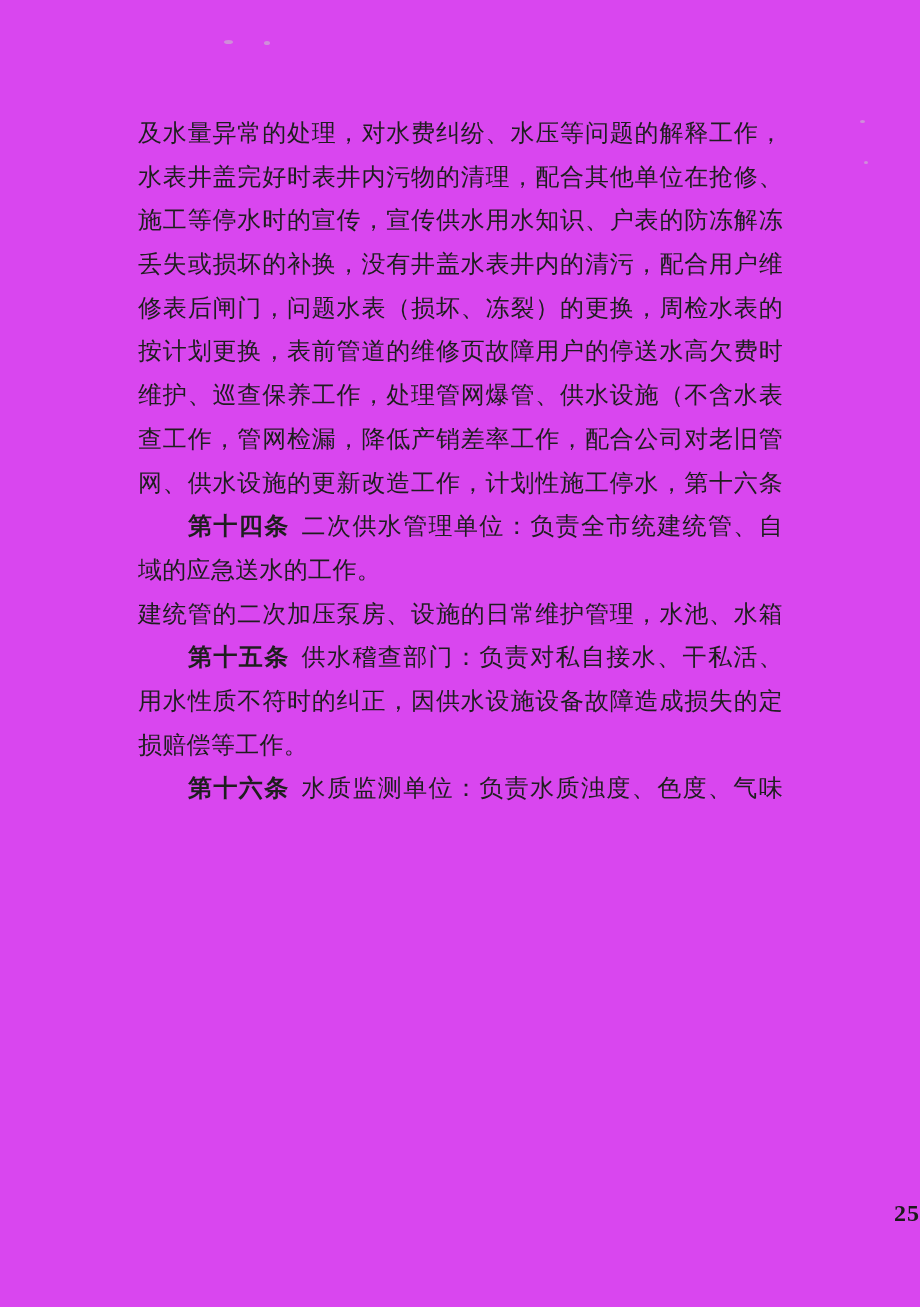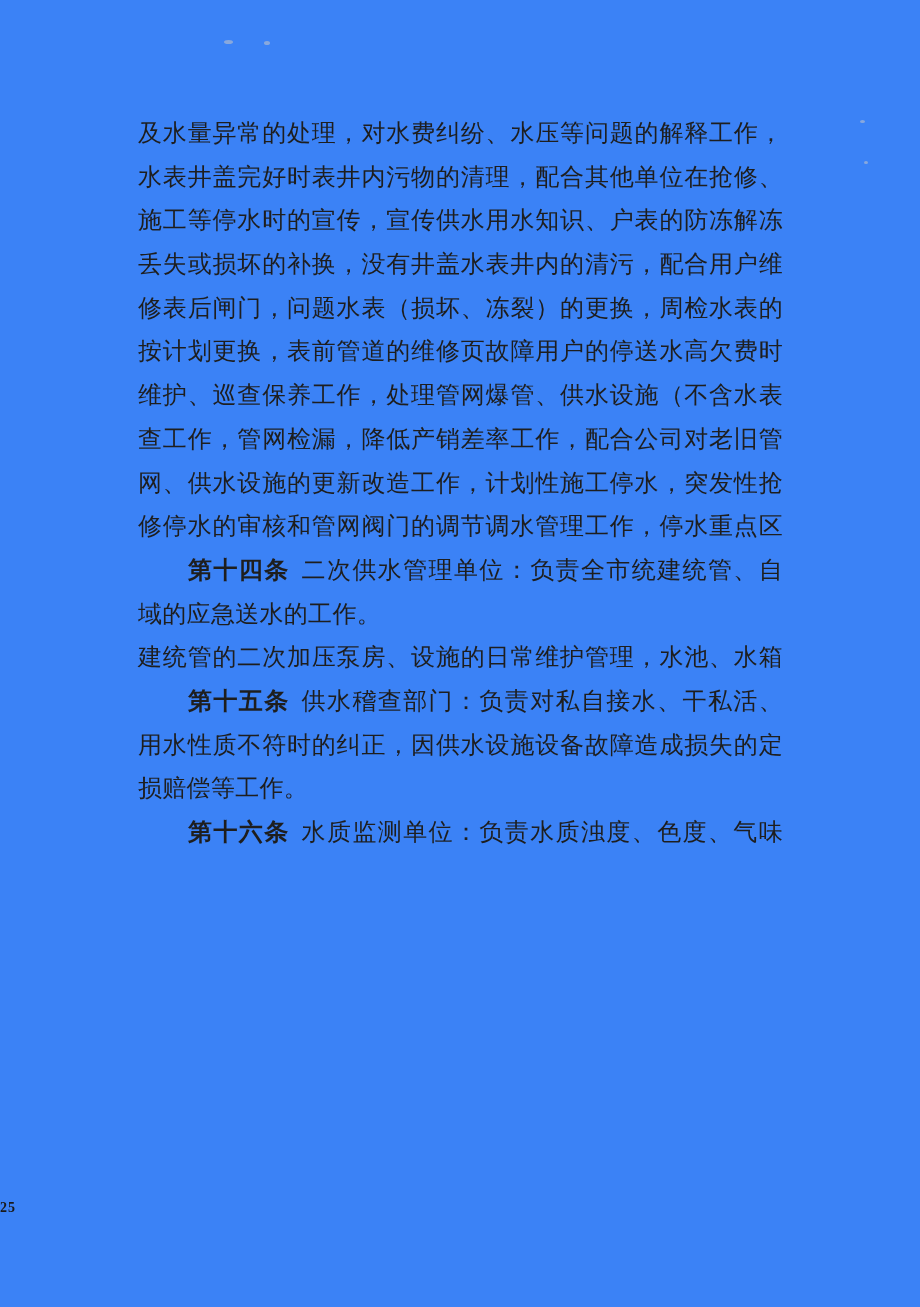--- a/index.html
+++ b/index.html
@@ -4,21 +4,21 @@
 <style>
   html, body {
     margin: 0;
     padding: 0;
     background: #ffffff;
   }
   .page {
     position: relative;
     width: 920px;
     height: 1307px;
-    background: #3b82f6;
+    background: #d946ef;
     font-family: "Liberation Serif", serif;
     color: #1e1e1e;
     overflow: hidden;
   }
   .textblock {
     position: absolute;
     left: 138px;
     top: 112px;
     width: 645px;
   }
@@ -38,22 +38,22 @@
   }
   .line b {
     font-weight: 700;
     margin-right: 12px;
   }
   .pagenum {
     position: absolute;
     left: 0;
     right: 0;
     top: 1200px;
-    text-align: left;
-    font-size: 14px;
+    text-align: right;
+    font-size: 24px;
     font-weight: 700;
     letter-spacing: 1px;
     color: #1a1a1a;
   }
   .speckle {
     position: absolute;
     background: #c8c8c8;
     opacity: 0.55;
     border-radius: 50%;
   }
@@ -73,22 +73,21 @@
 
   <div class="textblock">
       <div class="line fill">及水量异常的处理，对水费纠纷、水压等问题的解释工作，</div>
       <div class="line fill">水表井盖完好时表井内污物的清理，配合其他单位在抢修、</div>
       <div class="line fill">施工等停水时的宣传，宣传供水用水知识、户表的防冻解冻</div>
       <div class="line fill">丢失或损坏的补换，没有井盖水表井内的清污，配合用户维</div>
       <div class="line fill">修表后闸门，问题水表（损坏、冻裂）的更换，周检水表的</div>
       <div class="line fill">按计划更换，表前管道的维修页故障用户的停送水高欠费时</div>
       <div class="line fill">维护、巡查保养工作，处理管网爆管、供水设施（不含水表</div>
       <div class="line fill">查工作，管网检漏，降低产销差率工作，配合公司对老旧管</div>
-      <div class="line fill">网、供水设施的更新改造工作，计划性施工停水，突发性抢</div>
-      <div class="line fill">修停水的审核和管网阀门的调节调水管理工作，停水重点区</div>
+      <div class="line fill">网、供水设施的更新改造工作，计划性施工停水，第十六条</div>
       <div class="line indent fill"><b>第十四条</b>二次供水管理单位：负责全市统建统管、自</div>
       <div class="line">域的应急送水的工作。</div>
       <div class="line fill">建统管的二次加压泵房、设施的日常维护管理，水池、水箱</div>
       <div class="line indent fill"><b>第十五条</b>供水稽查部门：负责对私自接水、干私活、</div>
       <div class="line fill">用水性质不符时的纠正，因供水设施设备故障造成损失的定</div>
       <div class="line">损赔偿等工作。</div>
       <div class="line indent fill"><b>第十六条</b>水质监测单位：负责水质浊度、色度、气味</div>
     </div>
 
   <div class="pagenum">25</div>

